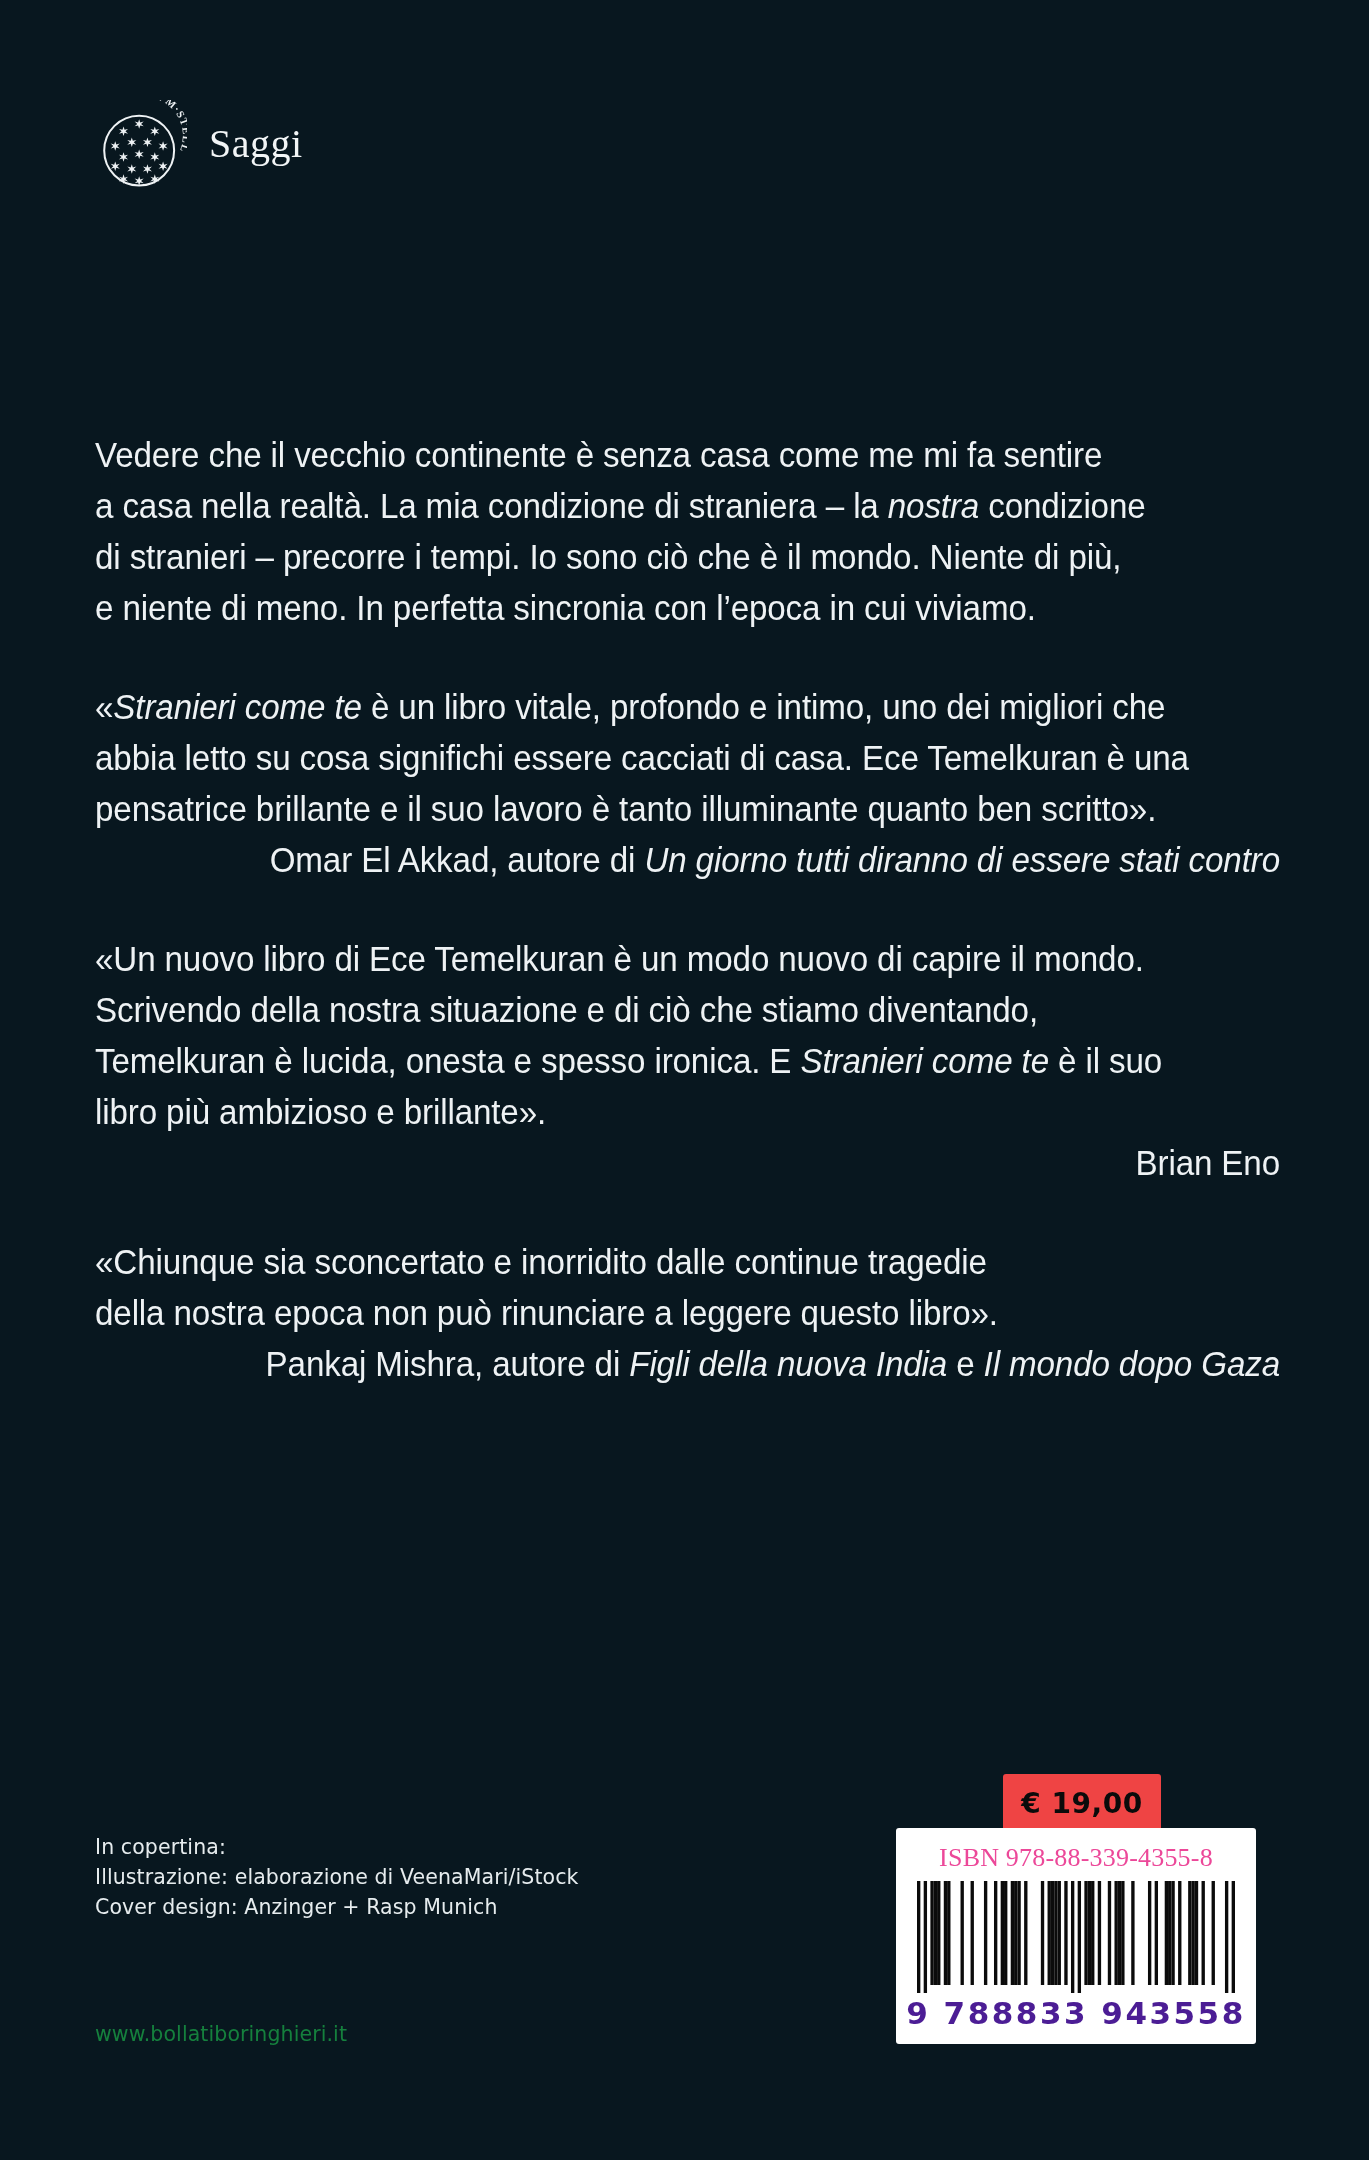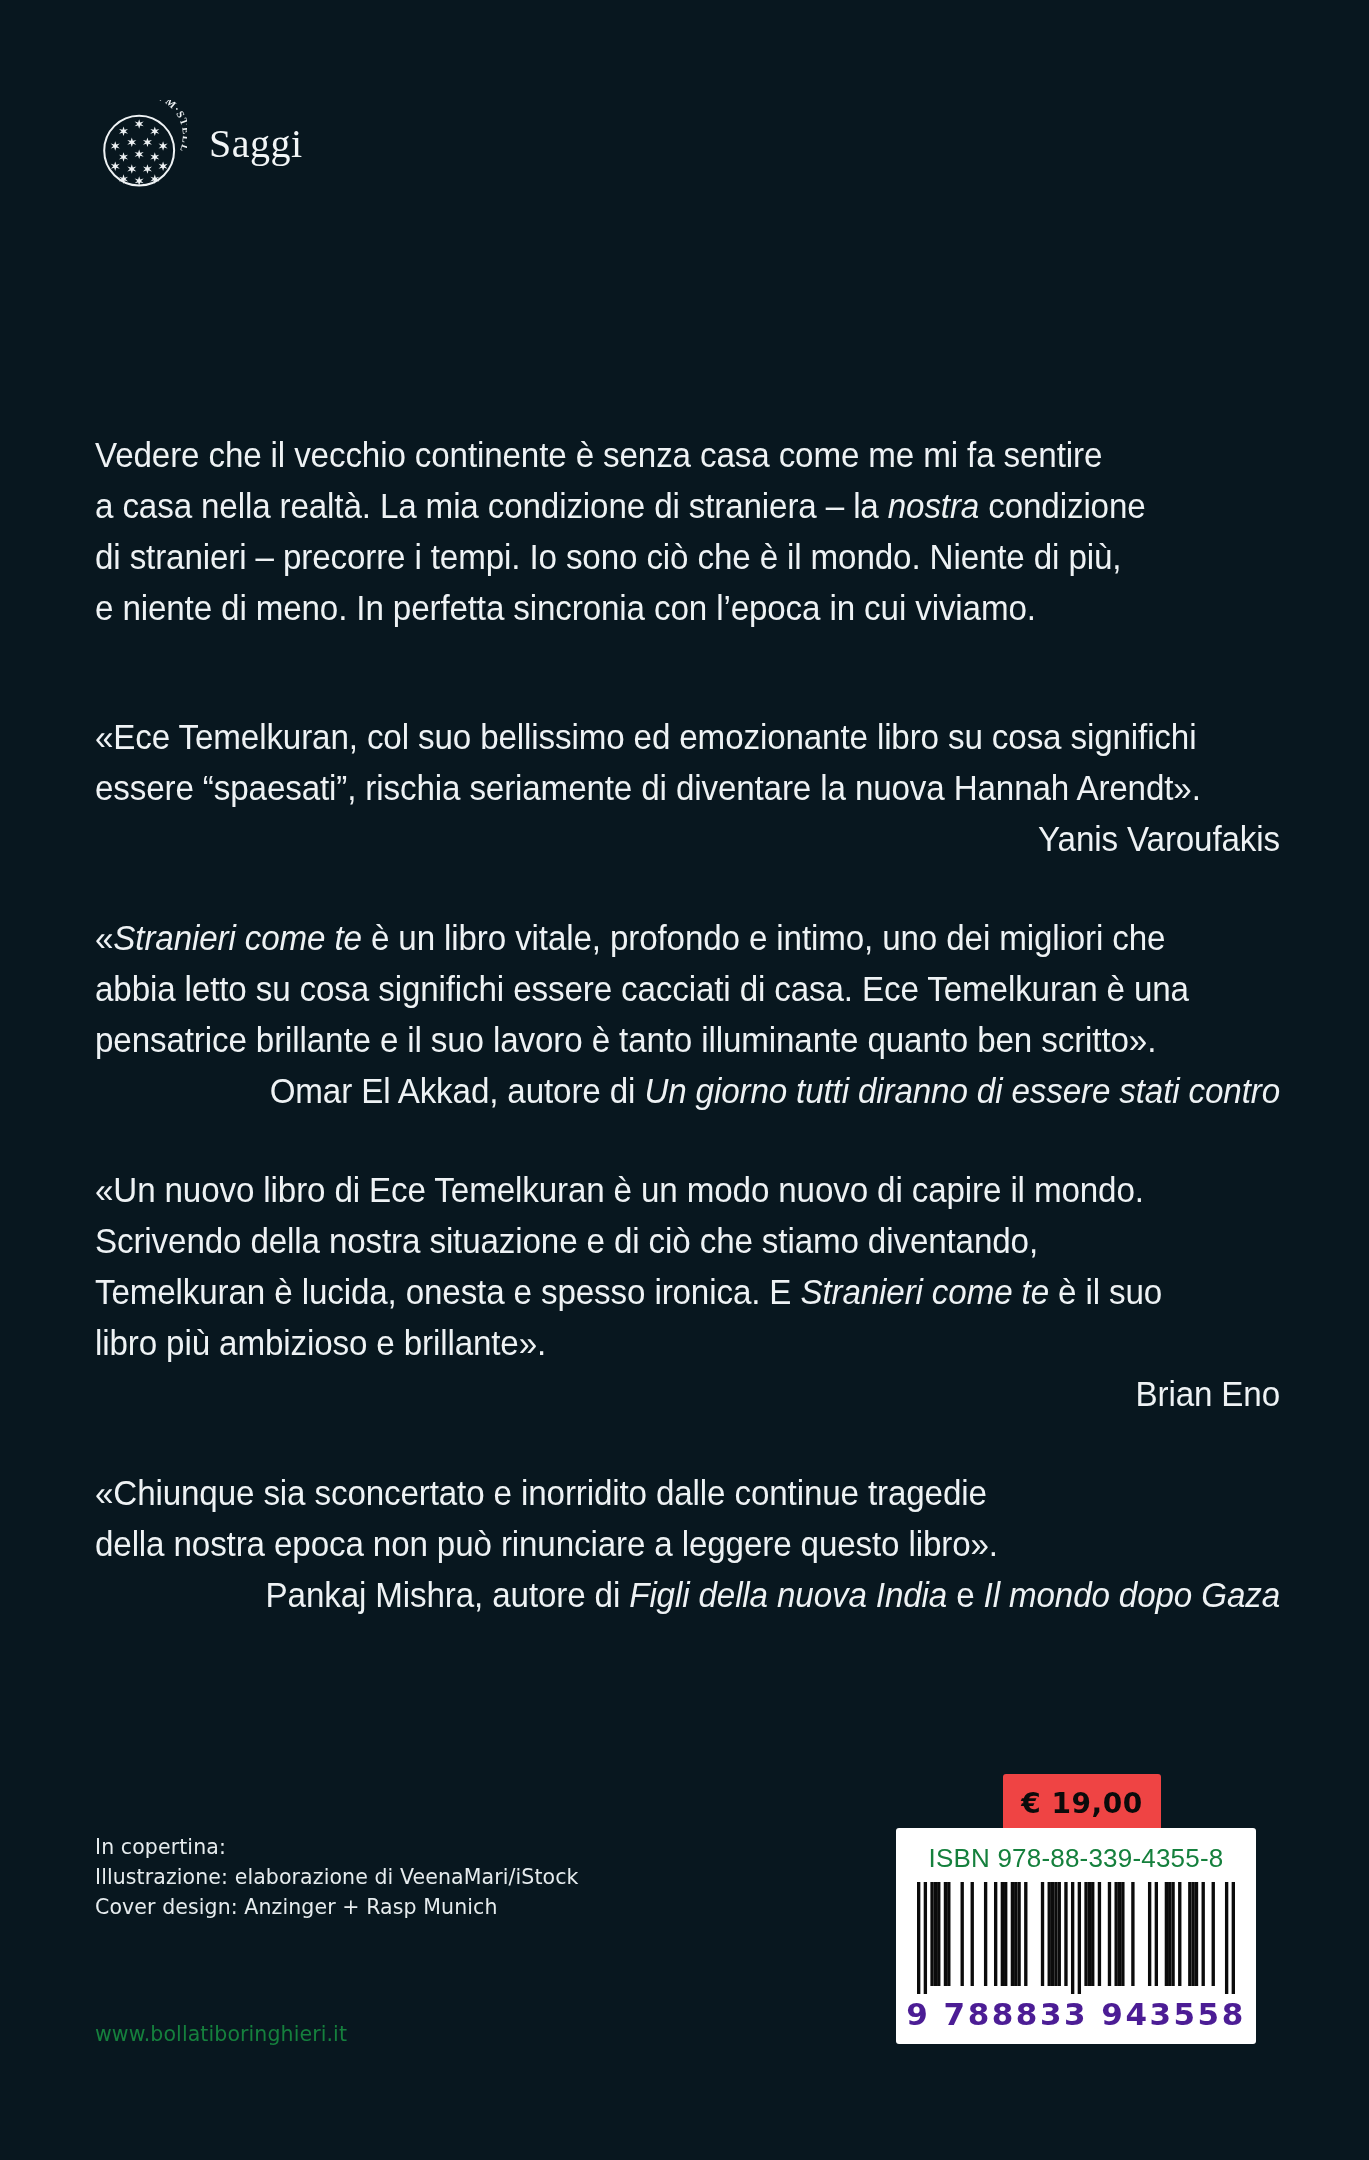--- a/index.html
+++ b/index.html
@@ -106,23 +106,23 @@
   #barcode-box {
     position:absolute;
     left:896px; top:1828px;
     width:360px; height:216px;
     background:#ffffff;
     border-radius:3px;
     display:flex; flex-direction:column; align-items:center;
     padding-top:15px;
   }
   #isbn-text {
-    font-family:Liberation Sans, sans-serif;
+    font-family:Liberation Serif, serif;
     font-size:26px;
-    color:#15803d;
+    color:#ec4899;
     letter-spacing:0.2px;
     margin-bottom:8px;
   }
   #bars { display:block; }
   #ean-digits {
     font-family:"DejaVu Sans", sans-serif;
     font-size:31px;
     font-weight:bold;
     color:#4c1d95;
     letter-spacing:2.5px;
@@ -167,25 +167,20 @@
   <div id="imprint-label">Saggi</div>
 </div>
 
 <div id="col">
 
   <div class="para lede"><span>Vedere che il vecchio continente è senza casa come me mi fa sentire</span>
 <span>a casa nella realtà. La mia condizione di straniera – la </span><i>nostra</i><span> condizione</span>
 <span>di stranieri – precorre i tempi. Io sono ciò che è il mondo. Niente di più,</span>
 <span>e niente di meno. In perfetta sincronia con l’epoca in cui viviamo.</span></div>
 
-  <div class="blk" style="margin-top:78px;">
-    <div class="para"><span>«Ece Temelkuran, col suo bellissimo ed emozionante libro su cosa significhi</span>
-<span>essere “spaesati”, rischia seriamente di diventare la nuova Hannah Arendt».</span></div>
-    <div class="attrib"><span>Yanis Varoufakis</span></div>
-  </div>
 
   <div class="blk gap-md">
     <div class="para"><span>«</span><i>Stranieri come te</i><span> è un libro vitale, profondo e intimo, uno dei migliori che</span>
 <span>abbia letto su cosa significhi essere cacciati di casa. Ece Temelkuran è una</span>
 <span>pensatrice brillante e il suo lavoro è tanto illuminante quanto ben scritto».</span></div>
     <div class="attrib"><span>Omar El Akkad, autore di </span><i>Un giorno tutti diranno di essere stati contro</i></div>
   </div>
 
   <div class="blk gap-md">
     <div class="para"><span>«Un nuovo libro di Ece Temelkuran è un modo nuovo di capire il mondo.</span>

